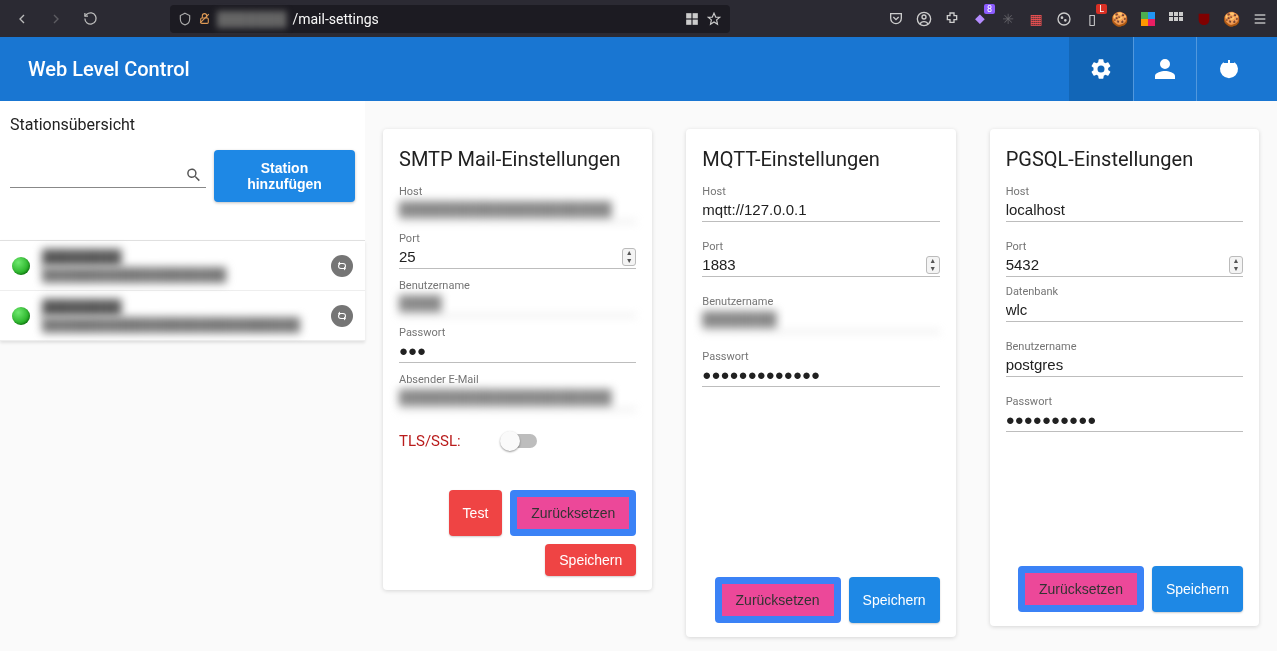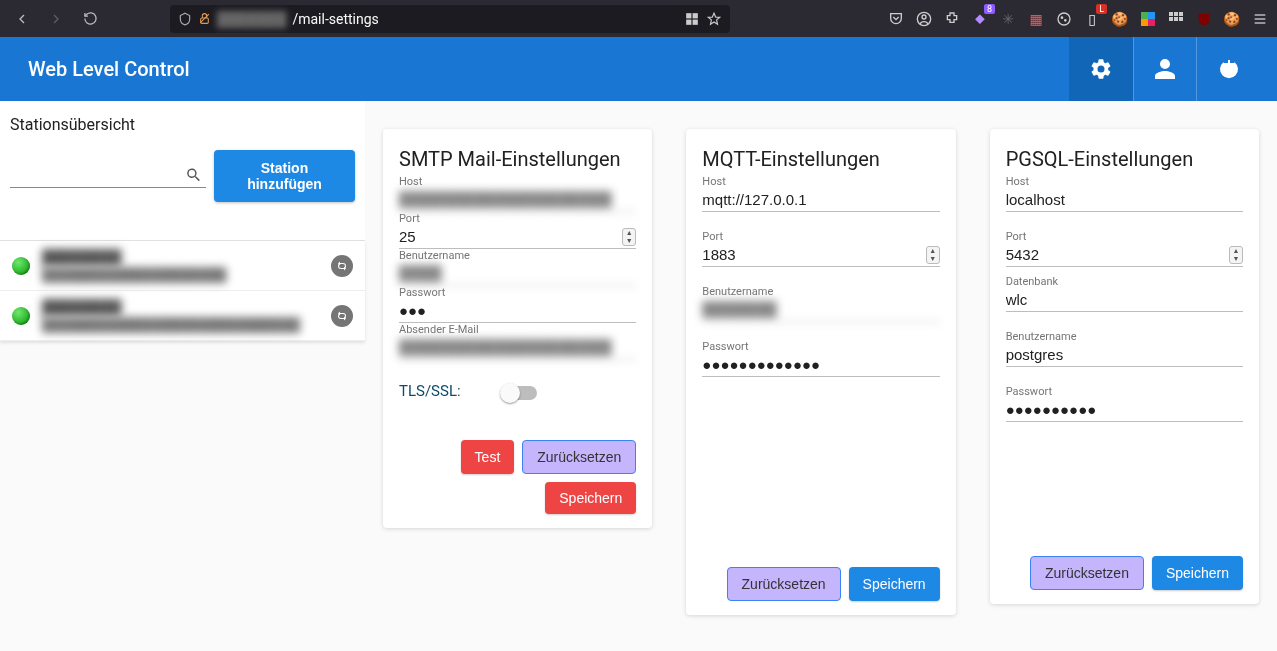--- a/index.html
+++ b/index.html
@@ -50,36 +50,36 @@
   .station-text { flex: 1; }
   .station-name { font-size: 14px; color: #555; filter: blur(4px); }
   .station-addr { font-size: 13px; color: #777; filter: blur(4px); margin-top: 2px; }
   .sync-ico { width: 22px; height: 22px; border-radius: 50%; background: #757575; display: inline-flex; align-items: center; justify-content: center; }
   .sync-ico svg { fill: #fff; }
 
   
   .main { flex: 1; padding: 28px 18px; display: flex; gap: 34px; align-items: flex-start; }
   .card { background: #fff; border-radius: 4px; box-shadow: 0 1px 4px rgba(0,0,0,0.15); padding: 18px 16px 14px 16px; flex: 1; display: flex; flex-direction: column; max-width: 280px; }
   .card-title { font-size: 20px; line-height: 1.2; font-weight: 400; margin-bottom: 4px; }
-  .field { }
+  .field { margin-top: 10px; }
   .field-label { font-size: 11px; color: #757575; }
   .field-input { width: 100%; border: none; border-bottom: 1px solid #bdbdbd; font-size: 15px; padding: 3px 0; background: transparent; outline: none; color: #212121; }
   .field-input.blur { color: #888; filter: blur(4px); }
   .field-input.number { padding-right: 16px; }
   .num-wrap { position: relative; }
   .spinner { position: absolute; right: 0; top: 50%; transform: translateY(-50%); width: 14px; height: 18px; border: 1px solid #bbb; border-radius: 3px; display:flex; flex-direction:column; font-size:7px; color:#555; background:#f4f4f4; }
   .spinner span { flex:1; text-align:center; line-height:8px; }
 
-  .tls-row { display: flex; align-items: flex-end; margin-top: 22px; font-size: 15px; color: #0c4a6e; }
+  .tls-row { display: flex; align-items: center; margin-top: 22px; font-size: 15px; color: #b91c1c; }
   .switch { margin-left: 42px; width: 34px; height: 14px; background: #bdbdbd; border-radius: 7px; position: relative; cursor: pointer; }
   .switch::after { content:""; position:absolute; width:20px; height:20px; background:#fafafa; border-radius:50%; top:-3px; left:-3px; box-shadow:0 1px 2px rgba(0,0,0,0.4); }
 
   .card-actions { display: flex; justify-content: flex-end; gap: 8px; margin-top: 40px; flex-wrap: wrap; }
   .card-actions.two-row { row-gap: 8px; }
-  .btn { border-radius: 4px; padding: 8px 14px; font-size: 14px; font-weight: 500; cursor: pointer; border: 1px solid #3b82f6; background:#c4b5fd; color:#333; }
+  .btn { border-radius: 4px; padding: 8px 14px; font-size: 14px; font-weight: 500; cursor: pointer; border: 7px solid #3b82f6; background:#ec4899; color:#333; }
   .btn.primary { background: #ef4444; color: #fff; border: none; box-shadow: 0 1px 2px rgba(0,0,0,0.2); }
   .btn.dk-primary { background: #1e88e5; color:#fff; border:none; box-shadow: 0 1px 2px rgba(0,0,0,0.2); }
 </style>
 </head>
 <body>
 
 <div class="browser-chrome">
   <span class="nav-btn">
     <svg width="16" height="16" viewBox="0 0 24 24" fill="none" stroke-width="2">
         <path d="M15 18l-6-6 6-6"></path>

